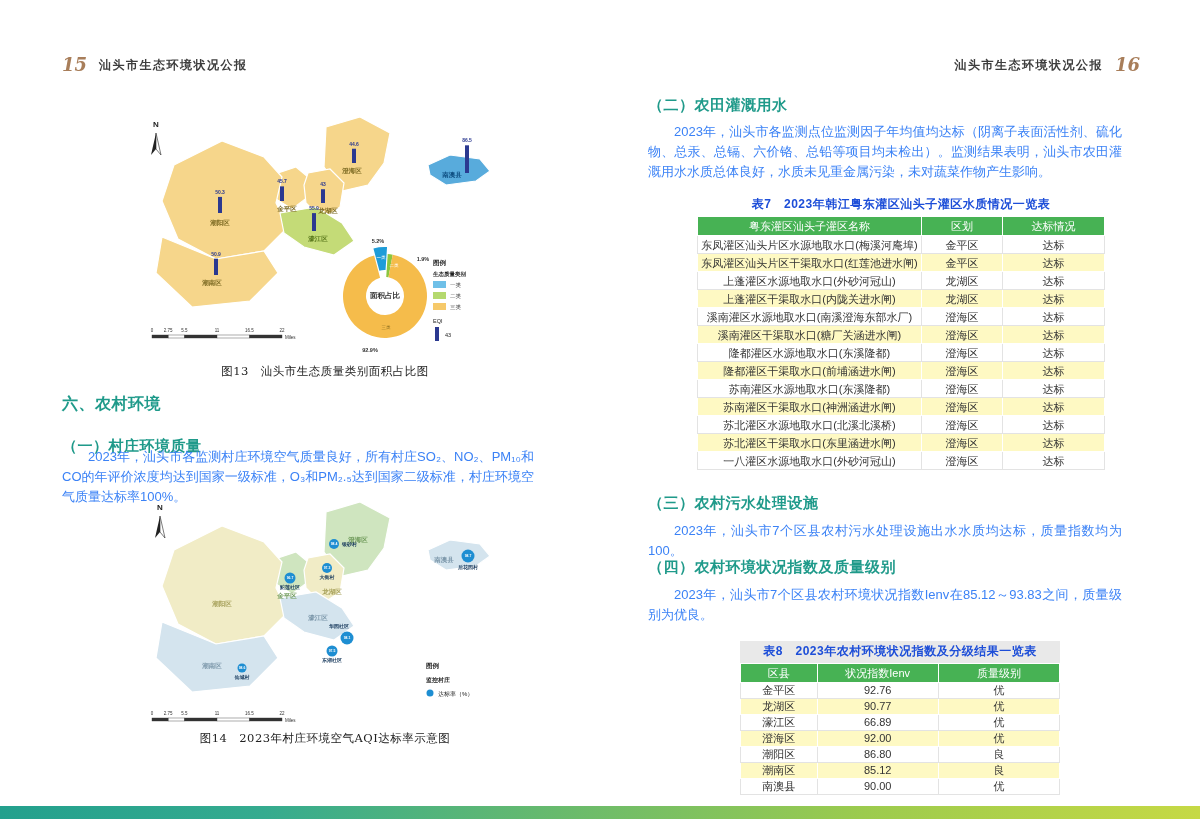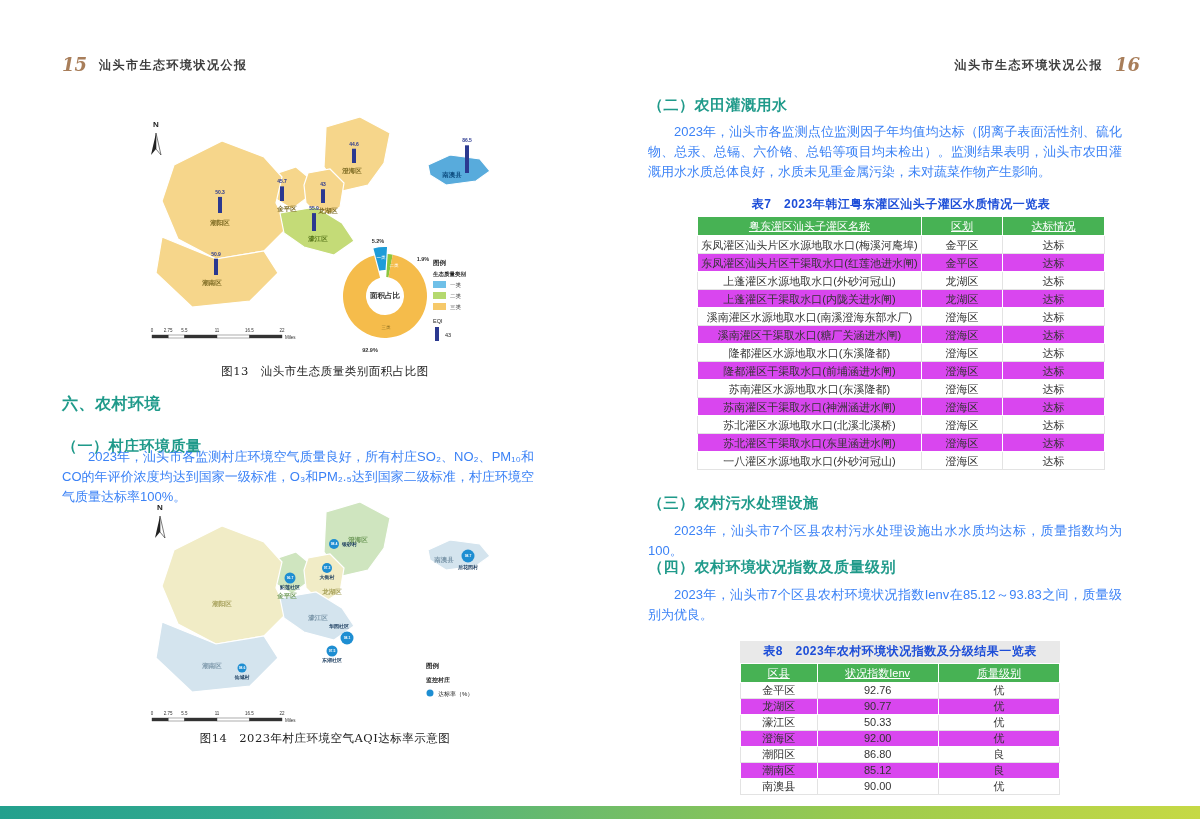--- a/index.html
+++ b/index.html
@@ -29,27 +29,27 @@
   .mapsvg{position:absolute;}
   .tblwrap{position:absolute;}
   .tbltitle{
     text-align:center;font-size:12px;font-weight:bold;color:#1d4ed8;
     padding:2px 0 3px 0;letter-spacing:0.5px;
   }
   .tbltitle.graybg{background:#e9e9e9;}
   table.tbl{border-collapse:collapse;width:100%;font-size:11px;color:#333;table-layout:fixed;border:1px solid #d9d9d9;}
   table.tbl th{
     background:#47b254;color:#ffffff;font-weight:normal;padding:3px 6px;
-    border:1px solid #ffffff;text-align:center;line-height:12px;text-decoration:underline;
+    border:1px solid #ffffff;text-align:center;line-height:12px;
   }
   table.tbl td{
     padding:2.5px 3px;text-align:center;border:1px solid #e3e3e3;line-height:12px;
     background:#ffffff;overflow:hidden;white-space:nowrap;
   }
-  table.tbl tr.alt td{background:#d946ef;border-color:#ffffff;}
+  table.tbl tr.alt td{background:#fef9c3;border-color:#ffffff;}
   table#t8 td{padding:2px 3px;line-height:11px;}
   .bottom-strip{
     position:absolute;left:0;bottom:0;width:1200px;height:13px;
     background:linear-gradient(90deg,#23a08d 0%,#35ab8f 22%,#6bbb6b 48%,#9ccb4e 72%,#c6d945 100%);
   }
   svg text{font-family:"Liberation Sans",sans-serif;}
 </style>
 </head>
 <body>
 
@@ -311,21 +311,21 @@
             <td>92.76</td>
             <td>优</td>
           </tr>
           <tr class="alt">
             <td>龙湖区</td>
             <td>90.77</td>
             <td>优</td>
           </tr>
           <tr>
             <td>濠江区</td>
-            <td>50.33</td>
+            <td>66.89</td>
             <td>优</td>
           </tr>
           <tr class="alt">
             <td>澄海区</td>
             <td>92.00</td>
             <td>优</td>
           </tr>
           <tr>
             <td>潮阳区</td>
             <td>86.80</td>

